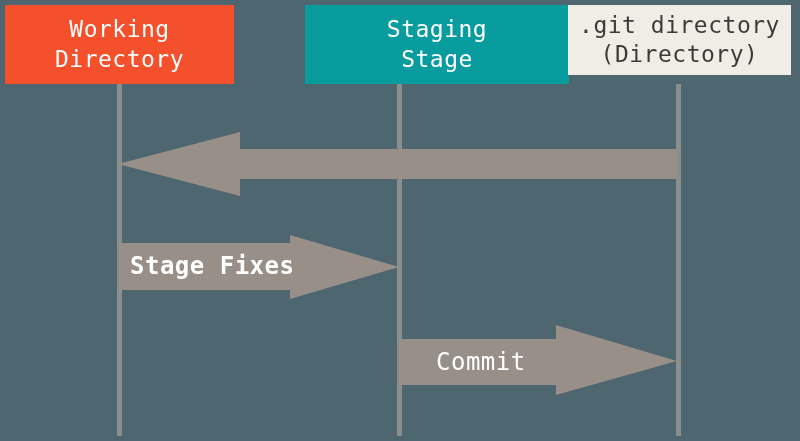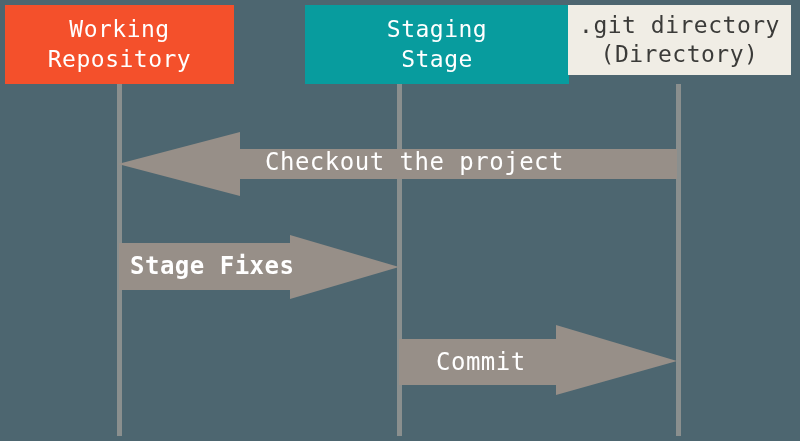--- a/index.html
+++ b/index.html
@@ -100,21 +100,21 @@
   #arrow-commit        { left: 399px; top: 324px; }
   #label-commit        { left: 436px; top: 350px; }
 </style>
 </head>
 <body>
 
 <div id="diagram">
 
   <div class="area-box" id="box-working">
     <span class="line">Working</span>
-    <span class="line">Repository</span>
+    <span class="line">Directory</span>
   </div>
 
   <div class="area-box" id="box-staging">
     <span class="line">Staging</span>
     <span class="line">Stage</span>
   </div>
 
   <div class="area-box" id="box-repository">
     <span class="line">.git directory</span>
     <span class="line">(Directory)</span>
@@ -122,21 +122,20 @@
 
   <div class="lifeline" id="lifeline-working"></div>
   <div class="lifeline" id="lifeline-staging"></div>
   <div class="lifeline" id="lifeline-repository"></div>
 
   <div class="arrow" id="arrow-checkout">
     <svg width="559" height="68" viewBox="0 0 559 68">
       <polygon points="0,34 122,2 122,19 559,19 559,49 122,49 122,66" fill="#978f88"></polygon>
     </svg>
   </div>
-  <div class="arrow-label" id="label-checkout">Checkout the project</div>
 
   <div class="arrow" id="arrow-stage-fixes">
     <svg width="280" height="68" viewBox="0 0 280 68">
       <polygon points="280,34 171,2 171,10 0,10 0,57 171,57 171,66" fill="#978f88"></polygon>
     </svg>
   </div>
   <div class="arrow-label" id="label-stage-fixes">Stage Fixes</div>
 
   <div class="arrow" id="arrow-commit">
     <svg width="278" height="72" viewBox="0 0 278 72">

